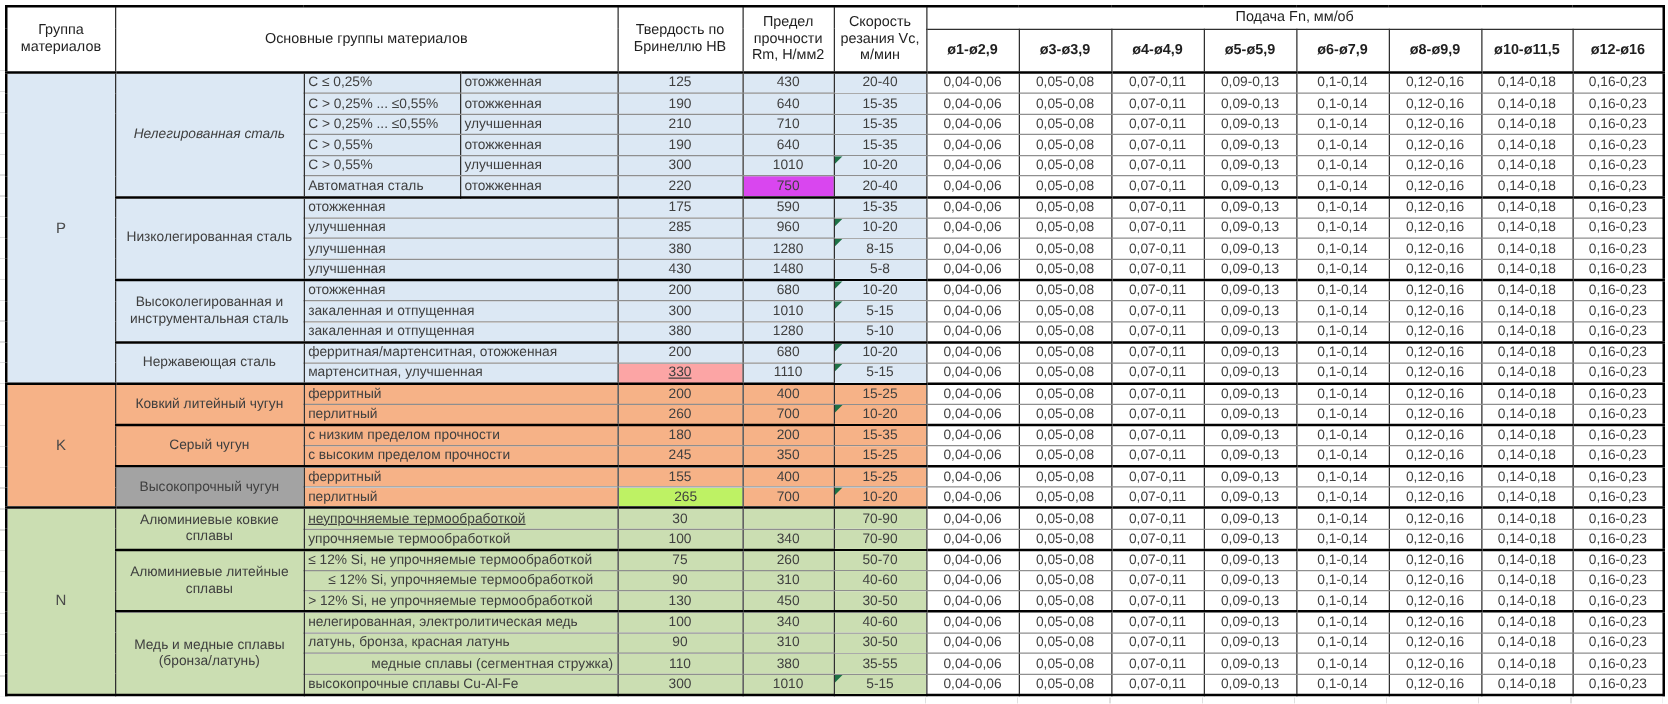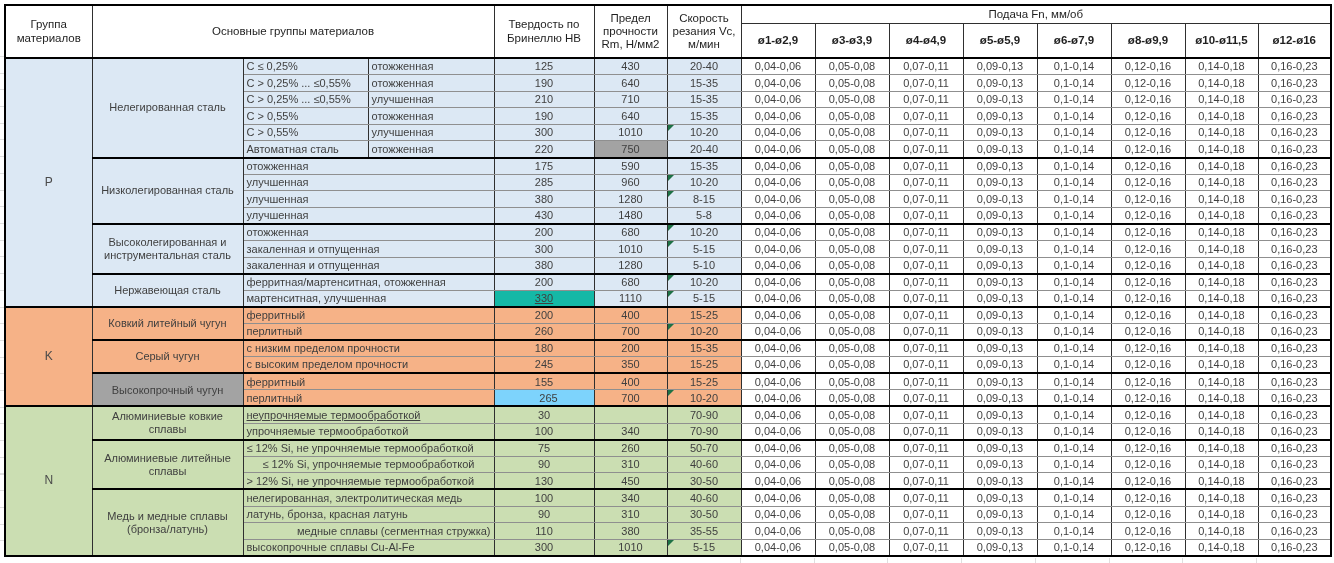--- a/index.html
+++ b/index.html
@@ -86,21 +86,21 @@
           <th class="feed-col">ø5-ø5,9</th>
           <th class="feed-col">ø6-ø7,9</th>
           <th class="feed-col">ø8-ø9,9</th>
           <th class="feed-col">ø10-ø11,5</th>
           <th class="feed-col">ø12-ø16</th>
         </tr>
     </thead>
     <tbody id="table-body">
         <tr class="block-start">
           <td class="gcode" rowspan="15" style="background-color: rgb(220, 232, 244);">P</td>
-          <td class="subgroup" rowspan="6" style="background-color: rgb(220, 232, 244);">Нелегированная сталь</td>
+          <td class="subgroup" rowspan="6" style="background-color: rgb(220, 232, 244); font-style: italic;">Нелегированная сталь</td>
           <td class="material" style="background-color: rgb(220, 232, 244);">C ≤ 0,25%</td>
           <td class="material" style="background-color: rgb(220, 232, 244);">отожженная</td>
           <td class="num" style="background-color: rgb(220, 232, 244);">125</td>
           <td class="num" style="background-color: rgb(220, 232, 244);">430</td>
           <td class="num vc" style="background-color: rgb(220, 232, 244);">20-40</td>
           <td class="feed">0,04-0,06</td>
           <td class="feed">0,05-0,08</td>
           <td class="feed">0,07-0,11</td>
           <td class="feed">0,09-0,13</td>
           <td class="feed">0,1-0,14</td>
@@ -165,21 +165,21 @@
           <td class="feed">0,09-0,13</td>
           <td class="feed">0,1-0,14</td>
           <td class="feed">0,12-0,16</td>
           <td class="feed">0,14-0,18</td>
           <td class="feed">0,16-0,23</td>
         </tr>
         <tr>
           <td class="material" style="background-color: rgb(220, 232, 244);">Автоматная сталь</td>
           <td class="material" style="background-color: rgb(220, 232, 244);">отожженная</td>
           <td class="num" style="background-color: rgb(220, 232, 244);">220</td>
-          <td class="num" style="background-color: #a3a3a3;">750</td>
+          <td class="num" style="background-color: #d946ef;">750</td>
           <td class="num vc" style="background-color: rgb(220, 232, 244);">20-40</td>
           <td class="feed">0,04-0,06</td>
           <td class="feed">0,05-0,08</td>
           <td class="feed">0,07-0,11</td>
           <td class="feed">0,09-0,13</td>
           <td class="feed">0,1-0,14</td>
           <td class="feed">0,12-0,16</td>
           <td class="feed">0,14-0,18</td>
           <td class="feed">0,16-0,23</td>
         </tr>
@@ -293,21 +293,21 @@
           <td class="feed">0,05-0,08</td>
           <td class="feed">0,07-0,11</td>
           <td class="feed">0,09-0,13</td>
           <td class="feed">0,1-0,14</td>
           <td class="feed">0,12-0,16</td>
           <td class="feed">0,14-0,18</td>
           <td class="feed">0,16-0,23</td>
         </tr>
         <tr>
           <td class="material" colspan="2" style="background-color: rgb(220, 232, 244);">мартенситная, улучшенная</td>
-          <td class="num" style="background-color: #14b8a6; text-decoration: underline;">330</td>
+          <td class="num" style="background-color: #fca5a5; text-decoration: underline;">330</td>
           <td class="num" style="background-color: rgb(220, 232, 244);">1110</td>
           <td class="num vc" style="background-color: rgb(220, 232, 244);">5-15<span class="note-tri" style="border-top-color: rgb(30, 113, 69);"></span></td>
           <td class="feed">0,04-0,06</td>
           <td class="feed">0,05-0,08</td>
           <td class="feed">0,07-0,11</td>
           <td class="feed">0,09-0,13</td>
           <td class="feed">0,1-0,14</td>
           <td class="feed">0,12-0,16</td>
           <td class="feed">0,14-0,18</td>
           <td class="feed">0,16-0,23</td>
@@ -381,21 +381,21 @@
           <td class="feed">0,05-0,08</td>
           <td class="feed">0,07-0,11</td>
           <td class="feed">0,09-0,13</td>
           <td class="feed">0,1-0,14</td>
           <td class="feed">0,12-0,16</td>
           <td class="feed">0,14-0,18</td>
           <td class="feed">0,16-0,23</td>
         </tr>
         <tr>
           <td class="material" colspan="2" style="background-color: rgb(246, 178, 135);">перлитный</td>
-          <td class="num" style="background-color: #7dd3fc; padding-left: 12px;">265</td>
+          <td class="num" style="background-color: #bef264; padding-left: 12px;">265</td>
           <td class="num" style="background-color: rgb(246, 178, 135);">700</td>
           <td class="num vc" style="background-color: rgb(246, 178, 135);">10-20<span class="note-tri" style="border-top-color: rgb(30, 113, 69);"></span></td>
           <td class="feed">0,04-0,06</td>
           <td class="feed">0,05-0,08</td>
           <td class="feed">0,07-0,11</td>
           <td class="feed">0,09-0,13</td>
           <td class="feed">0,1-0,14</td>
           <td class="feed">0,12-0,16</td>
           <td class="feed">0,14-0,18</td>
           <td class="feed">0,16-0,23</td>

